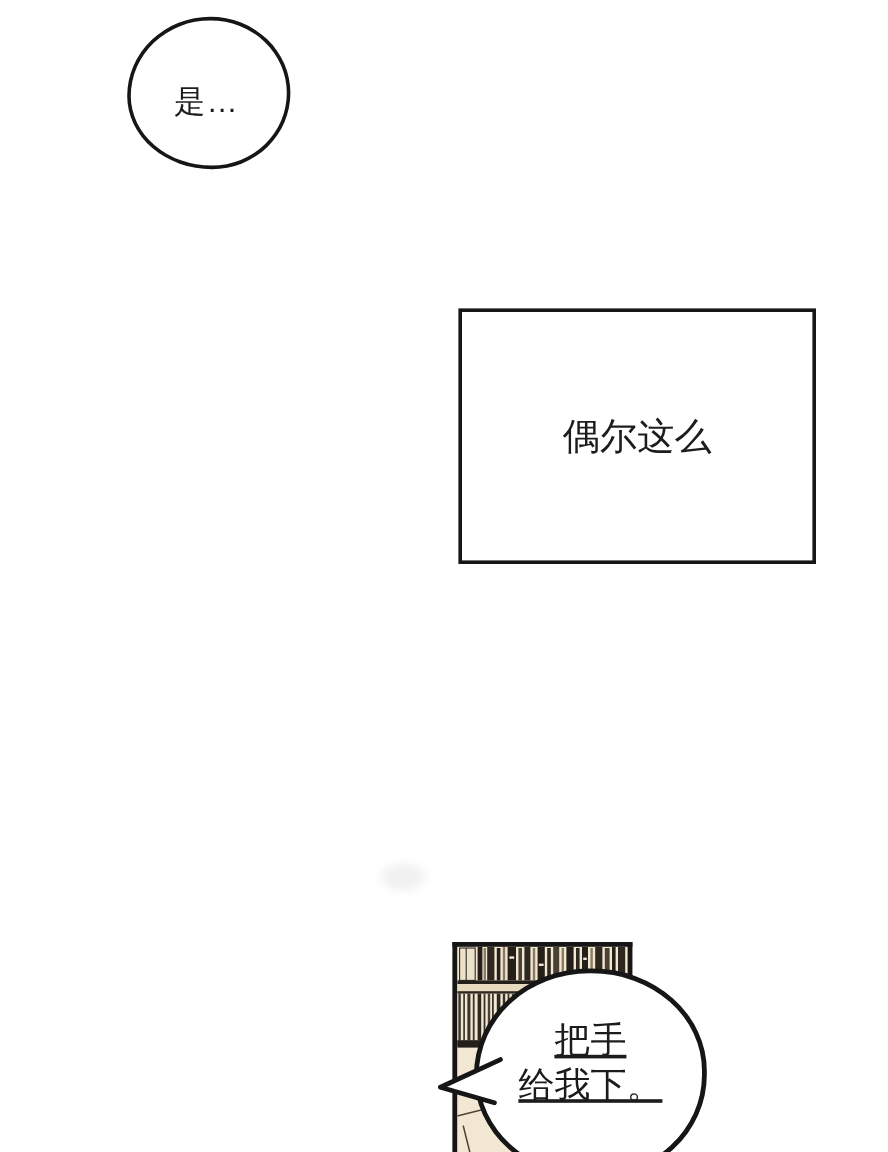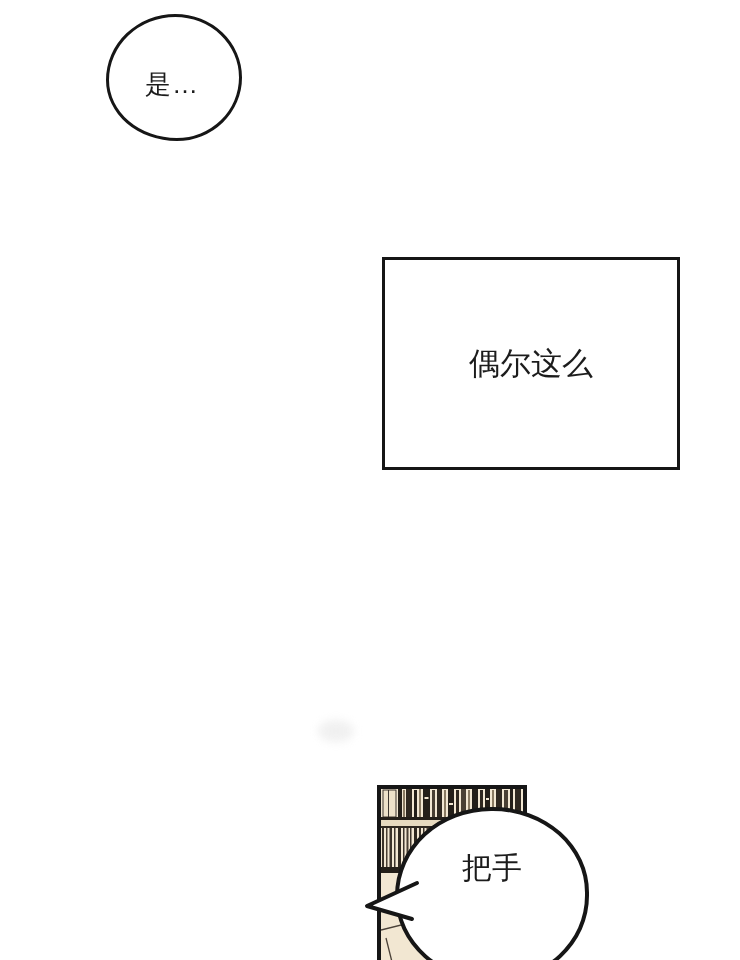--- a/index.html
+++ b/index.html
@@ -115,20 +115,21 @@
     flex-direction:column;
     align-items:center;
     padding-top:38px;
     text-align:center;
     z-index:3;
   }
   .speech-bubble .sp-line{
     font-size:30px;
     line-height:37px;
     white-space:nowrap;
+    text-decoration:underline;
   }
   
   .tail{
     position:absolute;
     left:358px; top:872px;
     z-index:4;
   }
   .tail .tail-fill{fill:var(--paper);stroke:none;}
   .tail .tail-stroke{fill:none;stroke:var(--ink);stroke-width:4px;stroke-linecap:round;stroke-linejoin:round;}
 </style>
@@ -220,20 +221,21 @@
       <rect class="bd" x="0" y="78" width="60" height="6"></rect>
 
       <path class="thin" d="M0,141 L28,134 L43,153"></path>
       <path class="thin" d="M5,149 L13,181"></path>
       <path class="thin" d="M28,134 L34,148"></path>
     </svg>
   </div>
 
   <div class="speech-bubble">
     <div class="sp-line">把手</div>
+    <div class="sp-line">给我下。</div>
   </div>
 
   <svg class="tail" width="70" height="56" viewBox="0 0 70 56">
     <path class="tail-fill" d="M9,34 L59,11 L54,47 Z"></path>
     <path class="tail-stroke" d="M59,11 L9,34 L54,47"></path>
   </svg>
 
 </div>
 
 </body></html>

